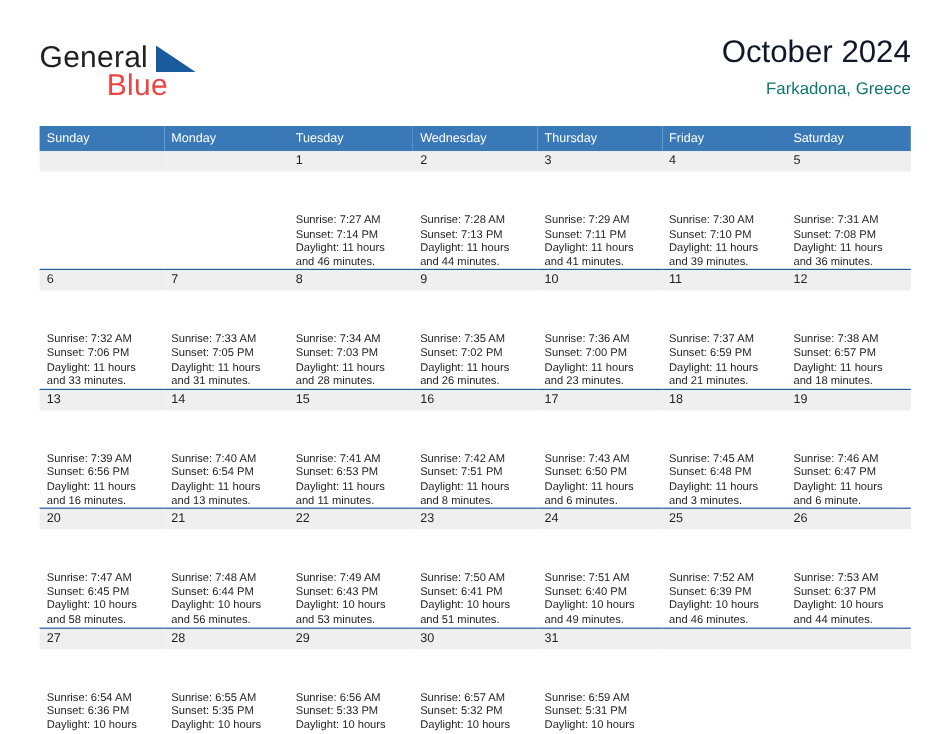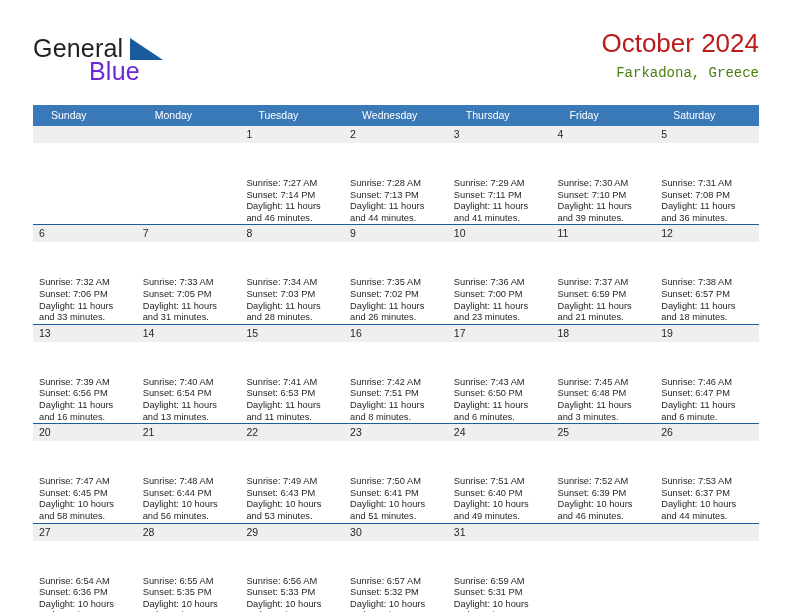--- a/index.html
+++ b/index.html
@@ -44,69 +44,68 @@
     letter-spacing: 0.2px;
     color: #231f20;
     font-family: "Liberation Sans", sans-serif;
   }
   .brand-blue {
     position: absolute;
     left: 56px;
     top: 23px;
     font-size: 25px;
     letter-spacing: 0.2px;
-    color: #6d28d9;
+    color: #ef4444;
     font-family: "Liberation Sans", sans-serif;
   }
   .brand-mark {
     position: absolute;
     left: 97px;
     top: 4px;
     width: 33px;
     height: 22px;
   }
   .brand-mark svg { display: block; }
 
   .title-block {
     position: absolute;
     right: 0;
     top: 0;
     text-align: right;
   }
   .cal-title {
     font-size: 26px;
-    color: #b91c1c;
+    color: #0f172a;
     line-height: 31px;
     white-space: nowrap;
   }
   .cal-subtitle {
     font-size: 14px;
-    color: #4d7c0f;
+    color: #0f766e;
     line-height: 20px;
     margin-top: 4px;
     white-space: nowrap;
-    font-family: Liberation Mono, monospace;
   }
 
   
   .cal {
     position: absolute;
     left: 33px;
     top: 105px;
     width: 726px;
     border-collapse: collapse;
     table-layout: fixed;
   }
   .cal th {
     background: #3a79b8;
     color: #ffffff;
     font-size: 10.5px;
     font-weight: normal;
     text-align: left;
-    padding: 4px 0 4px 18px;
+    padding: 4px 0 4px 6px;
     height: 13px;
     line-height: 13px;
     border: 0;
   }
   .cal td {
     vertical-align: top;
     padding: 0;
     border: 0;
     border-top: 1.4px solid #1e5c9e;
     height: 76px;

